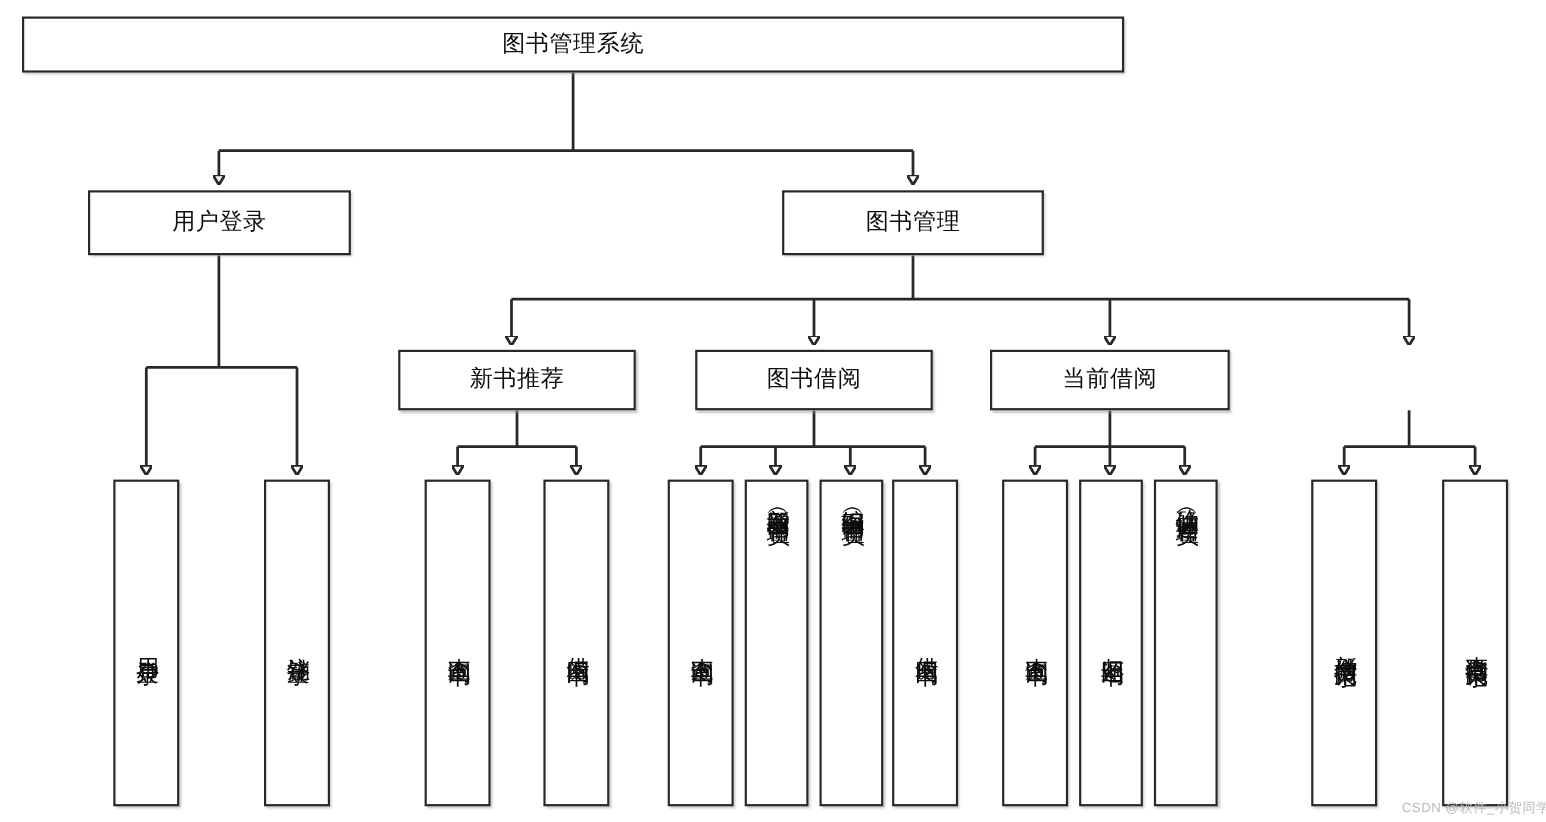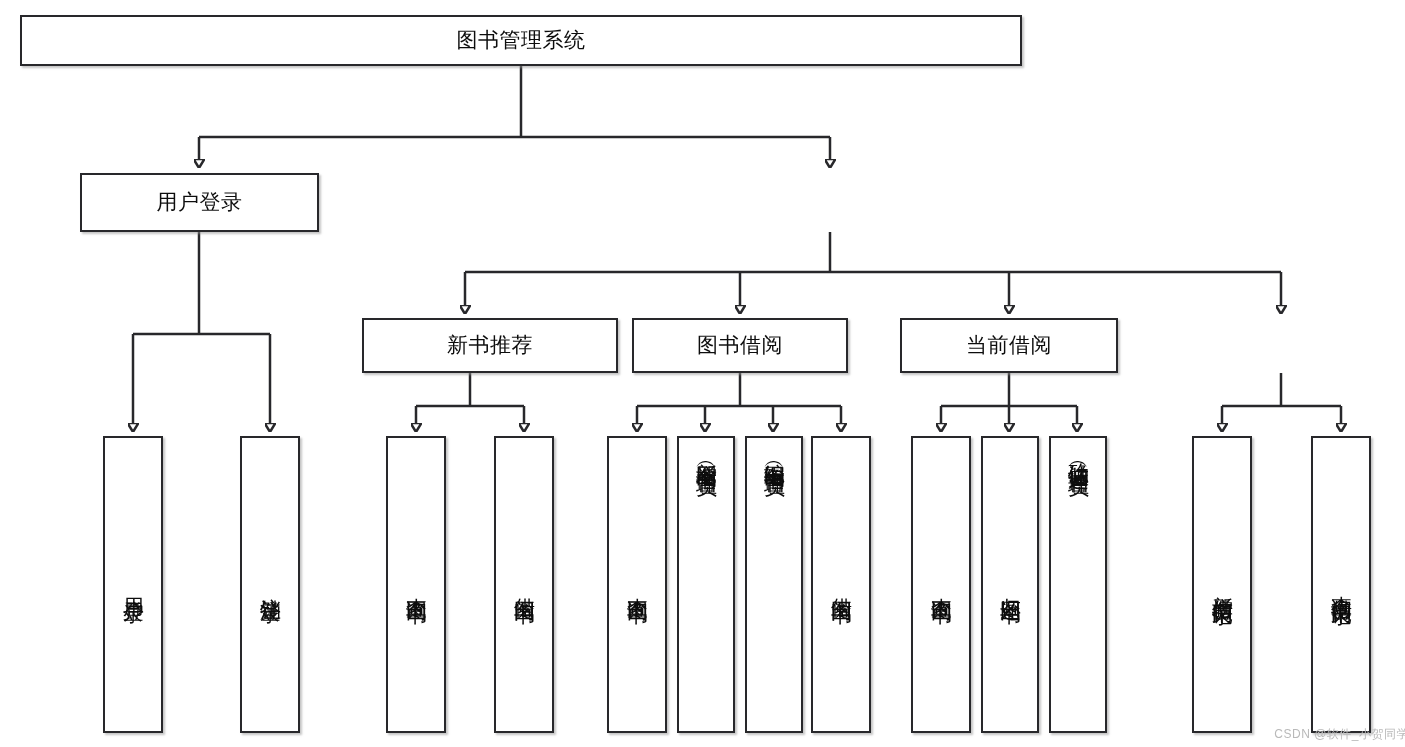--- a/index.html
+++ b/index.html
@@ -140,22 +140,25 @@
     <line x1="1341" y1="406" x2="1341" y2="424" marker-end="url(#arrow)"></line>
   </svg>
 
   <div class="node-box" style="left:20px; top:15px; width:1002px; height:51px;">
     <span class="node-label">图书管理系统</span>
   </div>
 
   <div class="node-box" style="left:80px; top:173px; width:239px; height:59px;">
     <span class="node-label">用户登录</span>
   </div>
-
-  <div class="node-box" style="left:362px; top:318px; width:256px; height:55px;">
+  <div class="node-box" style="left:711px; top:173px; width:238px; height:59px;">
+    <span class="node-label">图书管理</span>
+  </div>
+
+  <div class="node-box" style="left:362px; top:318px; width:216px; height:55px;">
     <span class="node-label">新书推荐</span>
   </div>
   <div class="node-box" style="left:900px; top:318px; width:218px; height:55px;">
     <span class="node-label">当前借阅</span>
   </div>
   <div class="node-box" style="left:632px; top:318px; width:216px; height:55px;">
     <span class="node-label">图书借阅</span>
   </div>
 
   <div class="node-box leaf centered" style="left:103px; top:436px; width:60px; height:297px;">

